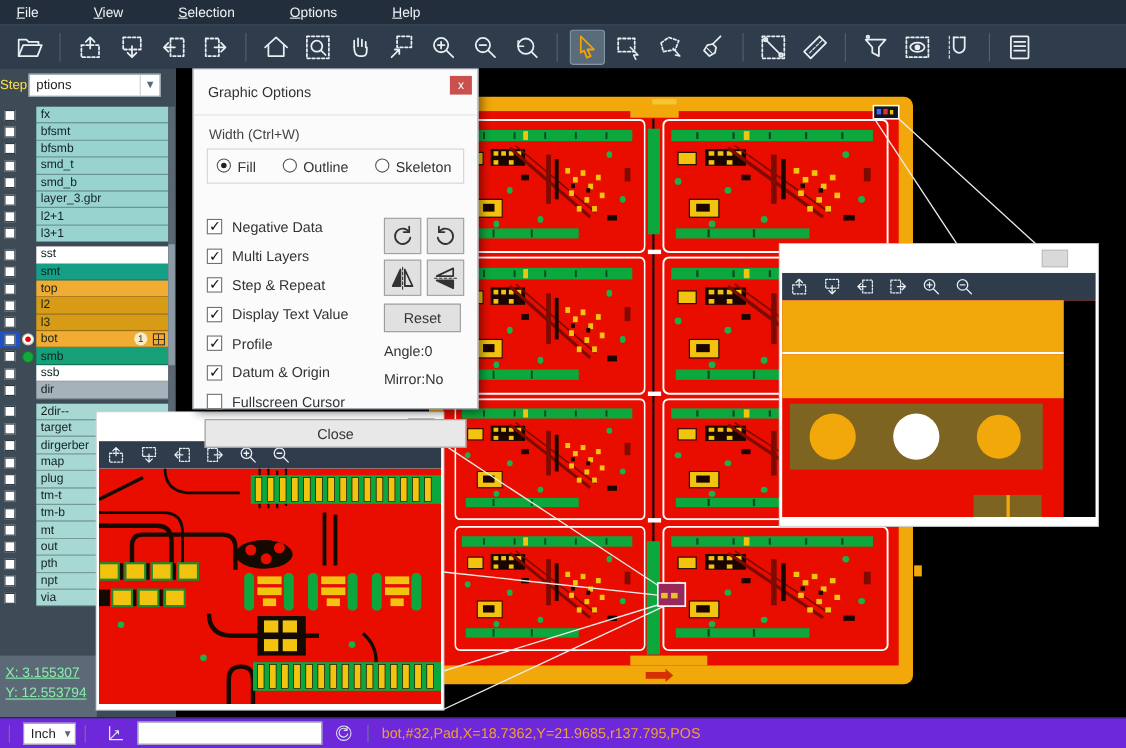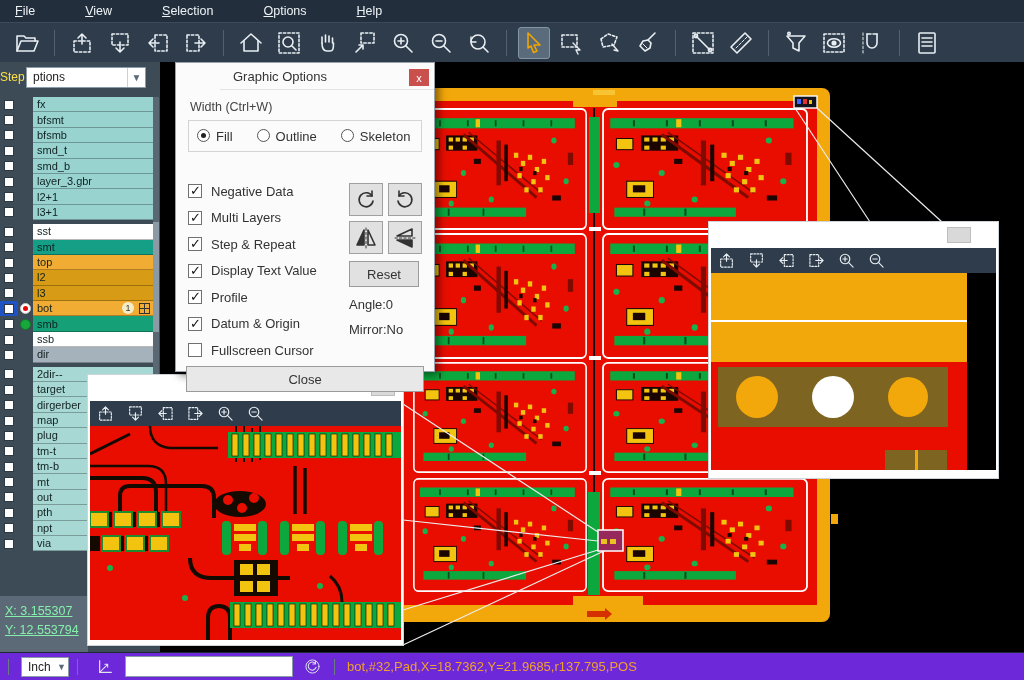--- a/index.html
+++ b/index.html
@@ -62,21 +62,21 @@
   .popup { position:absolute; background:#fff; padding:0 2px 2px 2px; box-shadow:0 0 0 1px #cfd4d8; }
   .popup-title { height:26px; background:#fff; position:relative; }
   .popup-btn { position:absolute; top:5px; width:24px; height:16px; background:#d9d9d9; border:1px solid #bdbdbd; }
   .popup-toolbar { height:25px; background:#2e3c4b; display:flex; align-items:center; padding-left:6px; gap:11px; color:#e9eef3; }
   .popup-left { left:88px; top:375px; width:315px; height:270px; z-index:6; }
   .popup-right { left:709px; top:222px; width:289px; height:256px; z-index:4; }
 
   
   .dialog { position:absolute; left:175px; top:62px; width:260px; height:310px; background:#fbfbfb;
     border:1px solid #9aa3ab; box-shadow:4px 4px 8px rgba(0,0,0,.45); z-index:7; font-size:13px; color:#333; }
-  .dlg-title { height:27px; display:flex; align-items:center; padding-left:13px; border-bottom:1px solid #e3e3e3;margin-left:44px; }
+  .dlg-title { height:42px; display:flex; align-items:center; padding-left:13px; border-bottom:1px solid #e3e3e3; }
   .dlg-close { position:absolute; right:5px; top:6px; width:20px; height:17px; background:#c9504c; color:#fff;
     font-size:11px; display:flex; align-items:center; justify-content:center; }
   .dlg-body { position:relative; padding:8px 12px 0 12px; }
   .width-label { font-size:12.5px; color:#444; margin:2px 0 6px 2px; }
   .radio-box { border:1px solid #d4d4d4; height:32px; display:flex; align-items:center; padding-left:8px; gap:24px; }
   .radio-item { display:flex; align-items:flex-start; gap:6px; }
   .radio { width:13px; height:13px; border:1px solid #555; border-radius:50%; position:relative; background:#fff; }
   .radio.sel::after { content:""; position:absolute; left:3px; top:3px; width:5px; height:5px; border-radius:50%; background:#222; }
   .checks { position:absolute; left:12px; top:88px; width:148px; }
   .check-row { display:flex; align-items:center; gap:9px; height:26.5px; }

